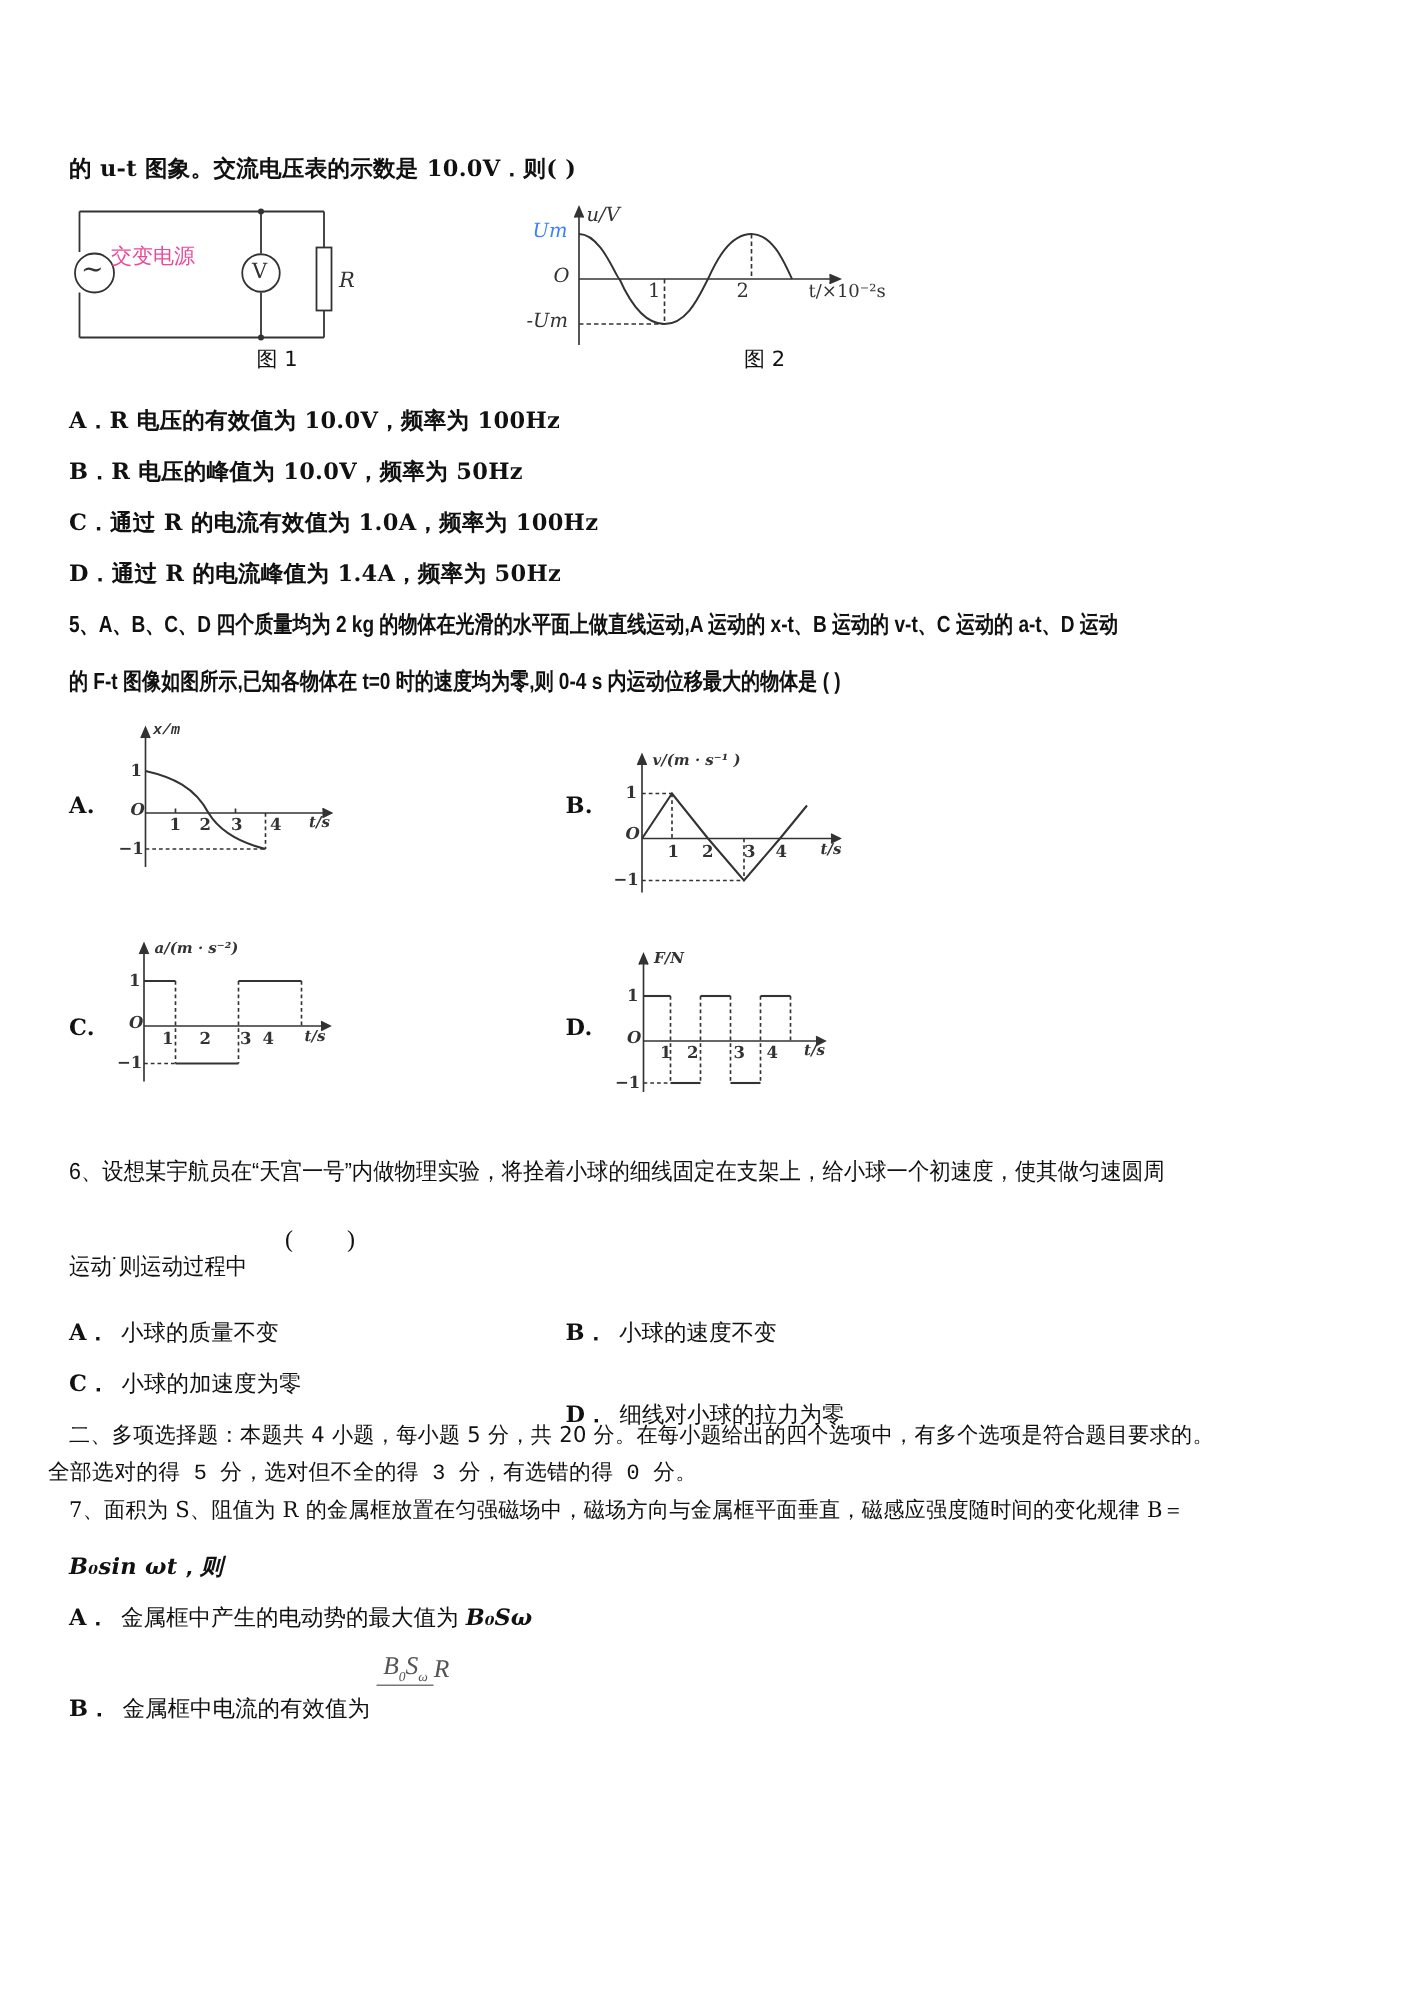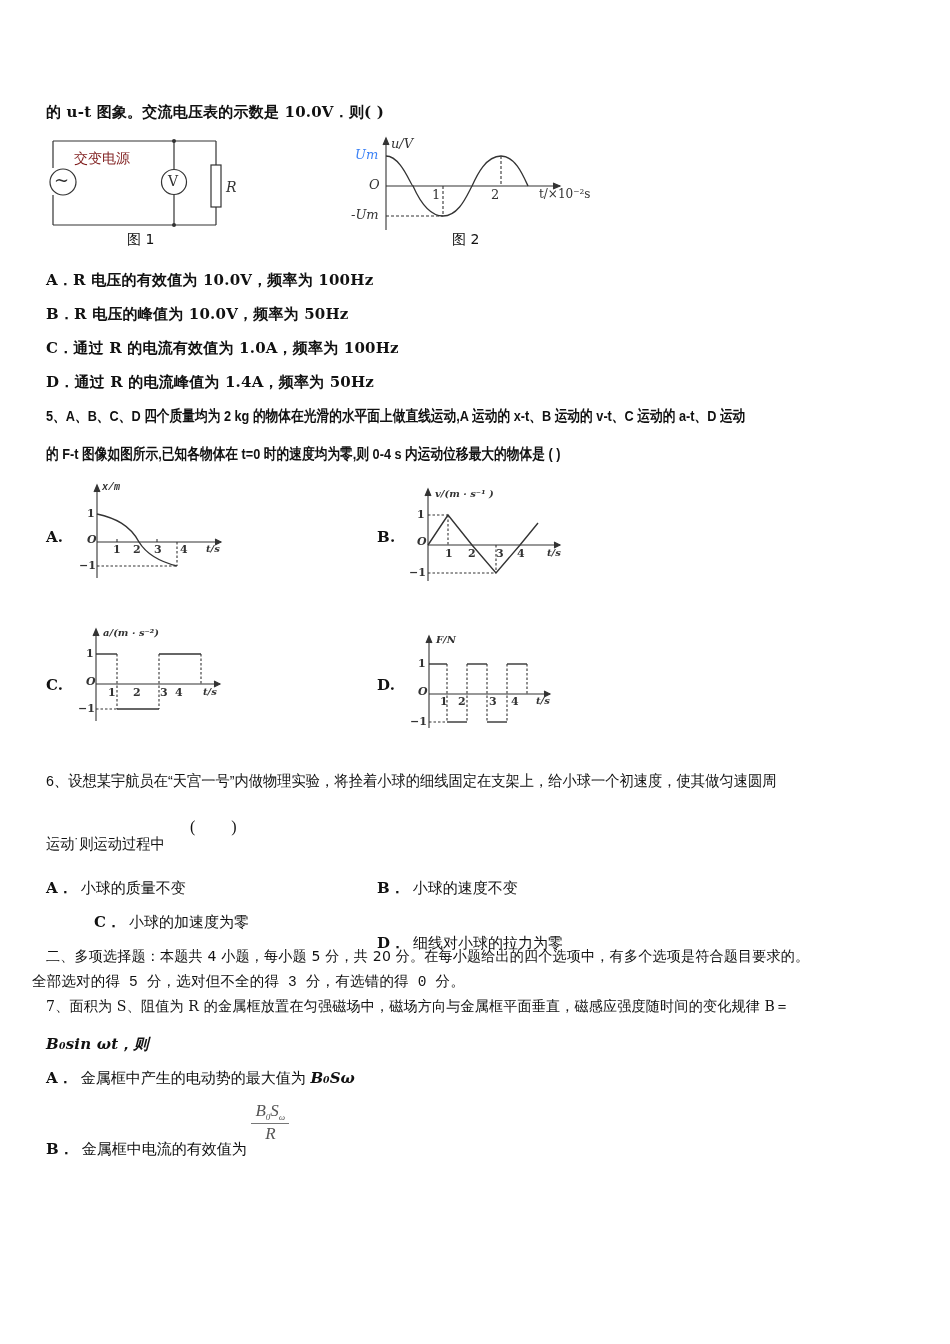--- a/index.html
+++ b/index.html
@@ -8,23 +8,23 @@
     font-family: "DejaVu Serif", "Liberation Serif", serif;
     color: #111;
   }
   .abs { position: absolute; white-space: nowrap; }
   .line { font-size: 15px; font-weight: bold; letter-spacing: 0.2px; }
   .line-n { font-size: 15px; letter-spacing: 0.2px; }
   .narrow { font-family: "Liberation Sans", sans-serif; font-size: 15.5px; transform-origin: left center; }
   .narrow-b { font-family: "Liberation Sans", sans-serif; font-size: 15.5px; font-weight: bold; transform-origin: left center; }
   .opt { font-size: 15px; }
   .opt .lbl { font-weight: bold; margin-right: 8px; }
-  .caption { font-size: 14px; font-family: "DejaVu Sans", sans-serif; }
+  .caption { font-size: 14px; font-family: "DejaVu Sans", sans-serif; margin-left: 44px; }
   .it { font-style: italic; }
-  .frac { display: inline-flex; flex-direction: column; align-items: center; vertical-align: middle; font-family: "Liberation Serif", serif; font-style: italic; color: #555; font-size: 17px; }
+  .frac { display: inline-flex; flex-direction: row; align-items: center; vertical-align: middle; font-family: "Liberation Serif", serif; font-style: italic; color: #555; font-size: 17px; }
   .frac .num { border-bottom: 1px solid #777; padding: 0 4px 1px; }
   .frac .num sub { font-size: 9px; }
   .frac .num .om { font-size: 9px; vertical-align: sub; }
 </style>
 </head>
 <body>
 
 <div class="abs line" style="left:46px; top:103px;">的 u-t 图象。交流电压表的示数是 10.0V．则(     )</div>
 
 <div class="abs" style="left:46px; top:138px; width:200px; height:115px;">
@@ -39,21 +39,21 @@
       <line x1="128" y1="57" x2="128" y2="87"></line>
       <circle cx="128" cy="44" r="12.5"></circle>
       <line x1="170" y1="3" x2="170" y2="27"></line>
       <rect x="165" y="27" width="10" height="42"></rect>
       <line x1="170" y1="69" x2="170" y2="87"></line>
     </g>
     <circle cx="128" cy="3" r="2" fill="#333"></circle>
     <circle cx="128" cy="87" r="2" fill="#333"></circle>
   </svg>
   <span class="abs" style="left:8px; top:31px; font-size:18px; color:#333;">~</span>
-  <span class="abs" style="left:28px; top:12px; font-size:14px; font-family:Liberation Serif, serif; color:#7f1d1d;">交变电源</span>
+  <span class="abs" style="left:28px; top:24px; font-size:14px; font-family:Liberation Serif, serif; color:#ec4899;">交变电源</span>
   <span class="abs" style="left:122px; top:35px; font-size:14px; color:#333;">V</span>
   <span class="abs it" style="left:180px; top:41px; font-size:14px; color:#333;">R</span>
 </div>
 <div class="abs caption" style="left:127px; top:231px;">图 1</div>
 
 <div class="abs" style="left:355px; top:135px; width:245px; height:100px;">
   <svg width="245" height="100" viewBox="0 0 245 100">
     <g stroke="#333" stroke-width="1.1" fill="none">
       <line x1="31" y1="95" x2="31" y2="5"></line>
       <polyline points="28,10 31,3 34,10" fill="#333"></polyline>
@@ -111,21 +111,21 @@
   <span class="abs it" style="left:12px; top:53px; font-size:11px; font-weight:bold; color:#333;">O</span>
   <span class="abs" style="left:38px; top:63px; font-size:11px; font-weight:bold; color:#333;">1</span>
   <span class="abs" style="left:58px; top:63px; font-size:11px; font-weight:bold; color:#333;">2</span>
   <span class="abs" style="left:79px; top:63px; font-size:11px; font-weight:bold; color:#333;">3</span>
   <span class="abs" style="left:105px; top:63px; font-size:11px; font-weight:bold; color:#333;">4</span>
   <span class="abs it" style="left:131px; top:63px; font-size:10px; font-weight:bold; color:#333;">t/s</span>
   <span class="abs" style="left:4px; top:79px; font-size:11px; font-weight:bold; color:#333;">−1</span>
 </div>
 
 <div class="abs line" style="left:377px; top:528px;">B.</div>
-<div class="abs" style="left:400px; top:485px; width:175px; height:100px;">
+<div class="abs" style="left:400px; top:499px; width:175px; height:100px;">
   <svg width="175" height="100" viewBox="0 0 175 100">
     <g stroke="#333" stroke-width="1.1" fill="none">
       <line x1="28" y1="96" x2="28" y2="5"></line>
       <polyline points="25,11 28,4 31,11" fill="#333"></polyline>
       <line x1="28" y1="60" x2="160" y2="60"></line>
       <polyline points="154,57 160,60 154,63" fill="#333"></polyline>
       <polyline points="28,60 48,30 72,60 96,88 120,60 138,38" stroke-width="1.4"></polyline>
       <line x1="28" y1="30" x2="48" y2="30" stroke-dasharray="2.5,2"></line>
       <line x1="48" y1="30" x2="48" y2="60" stroke-dasharray="2.5,2"></line>
       <line x1="28" y1="88" x2="96" y2="88" stroke-dasharray="2.5,2"></line>
@@ -206,21 +206,21 @@
 <div class="abs narrow" style="left:46px; top:771px; transform:scaleX(0.92);">6、设想某宇航员在“天宫一号”内做物理实验，将拴着小球的细线固定在支架上，给小球一个初速度，使其做匀速圆周</div>
 <div class="abs narrow" style="left:46px; top:834px; transform:scaleX(0.92);">运动˙则运动过程中</div>
 <div class="abs" style="left:190px; top:818px; font-size:16px; font-family:'Liberation Serif',serif; white-space:pre;">(         )</div>
 
 <div class="abs opt" style="left:46px; top:879px;">
   <span class="lbl">A．</span><span>小球的质量不变</span>
 </div>
 <div class="abs opt" style="left:377px; top:879px;">
   <span class="lbl">B．</span><span>小球的速度不变</span>
 </div>
-<div class="abs opt" style="left:46px; top:913px;margin-left:48px;">
+<div class="abs opt" style="left:46px; top:913px;">
   <span class="lbl">C．</span><span>小球的加速度为零</span>
 </div>
 <div class="abs opt" style="left:377px; top:934px;">
   <span class="lbl">D．</span><span>细线对小球的拉力为零</span>
 </div>
 
 <div class="abs line-n" style="left:46px; top:947px; font-family:'DejaVu Sans',sans-serif; font-size:14.5px; transform:scaleX(0.97); transform-origin:left center;">二、多项选择题：本题共 4 小题，每小题 5 分，共 20 分。在每小题给出的四个选项中，有多个选项是符合题目要求的。</div>
 <div class="abs line-n" style="left:32px; top:972px; font-family:Liberation Mono, monospace; font-size:14.5px;">全部选对的得 5 分，选对但不全的得 3 分，有选错的得 0 分。</div>
 
 <div class="abs line-n" style="left:46px; top:997px; font-size:14.5px; transform:scaleX(0.97); transform-origin:left center;">7、面积为 S、阻值为 R 的金属框放置在匀强磁场中，磁场方向与金属框平面垂直，磁感应强度随时间的变化规律 B＝</div>

